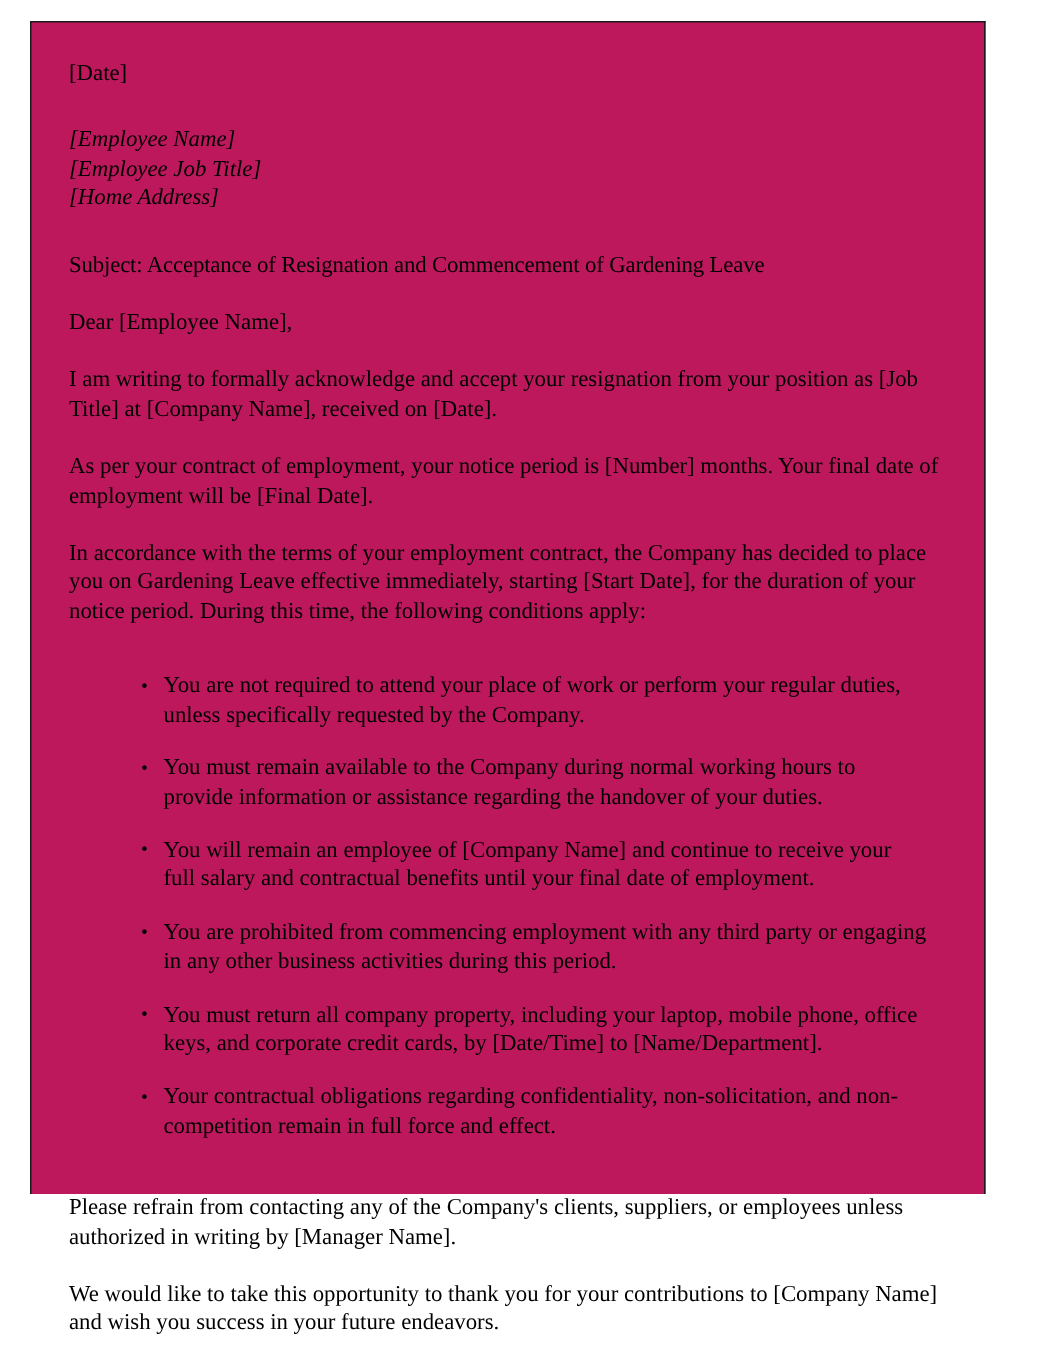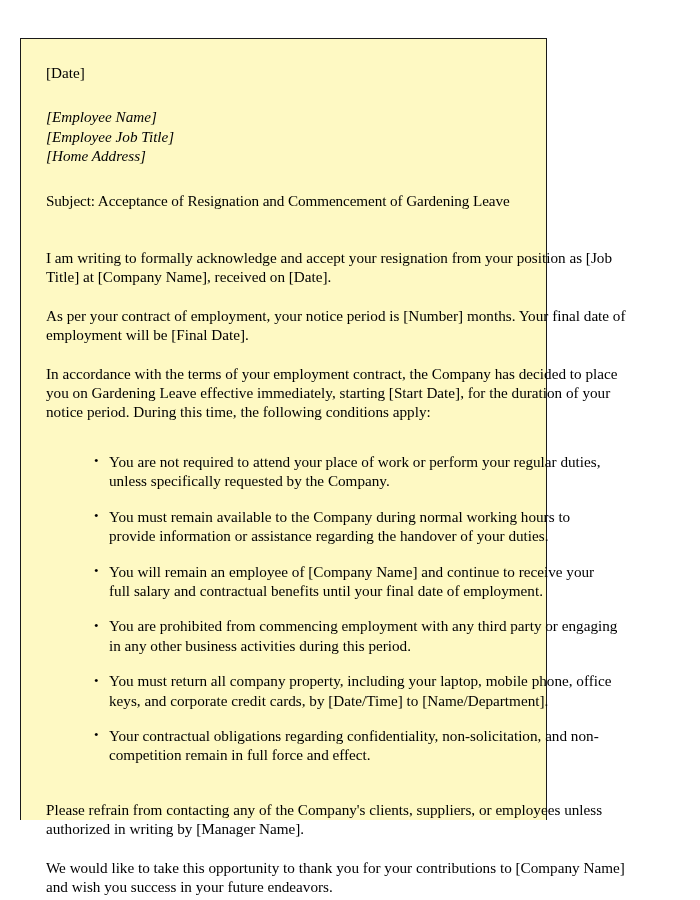--- a/index.html
+++ b/index.html
@@ -13,29 +13,29 @@
     height: 900px;
     overflow: hidden;
     font-family: "Liberation Serif", "DejaVu Serif", serif;
     color: #000000;
     -webkit-font-smoothing: antialiased;
   }
 
   #page {
     position: absolute;
     left: 20px;
-    top: 38px;
-    width: 527px;      
+    top: 14px;
+    width: 637px;      
     height: 782px;     
     border-left: 1.4px solid #1a1a1a;
     border-right: 1.4px solid #1a1a1a;
     border-top: 1.4px solid #1a1a1a;
     border-bottom: none;
     box-sizing: border-box;
-    background: #fef9c3;
+    background: #be185d;
   }
 
   #doc {
     position: absolute;
     left: 25px;        
     top: 24px;
     width: 588px;      
   }
 
   .line,
@@ -105,20 +105,21 @@
       <p class="line">[Employee Job Title]</p>
       <p class="line">[Home Address]</p>
     </div>
 
     <div class="gap-lg"></div>
 
     <p class="subject">Subject: Acceptance of Resignation and Commencement of Gardening Leave</p>
 
     <div class="gap-md"></div>
 
+    <p class="para">Dear [Employee Name],</p>
 
     <div class="gap-md"></div>
 
     <p class="para">I am writing to formally acknowledge and accept your resignation from your position as [Job Title] at [Company Name], received on [Date].</p>
 
     <div class="gap-md"></div>
 
     <p class="para">As per your contract of employment, your notice period is [Number] months. Your final date of employment will be [Final Date].</p>
 
     <div class="gap-md"></div>

